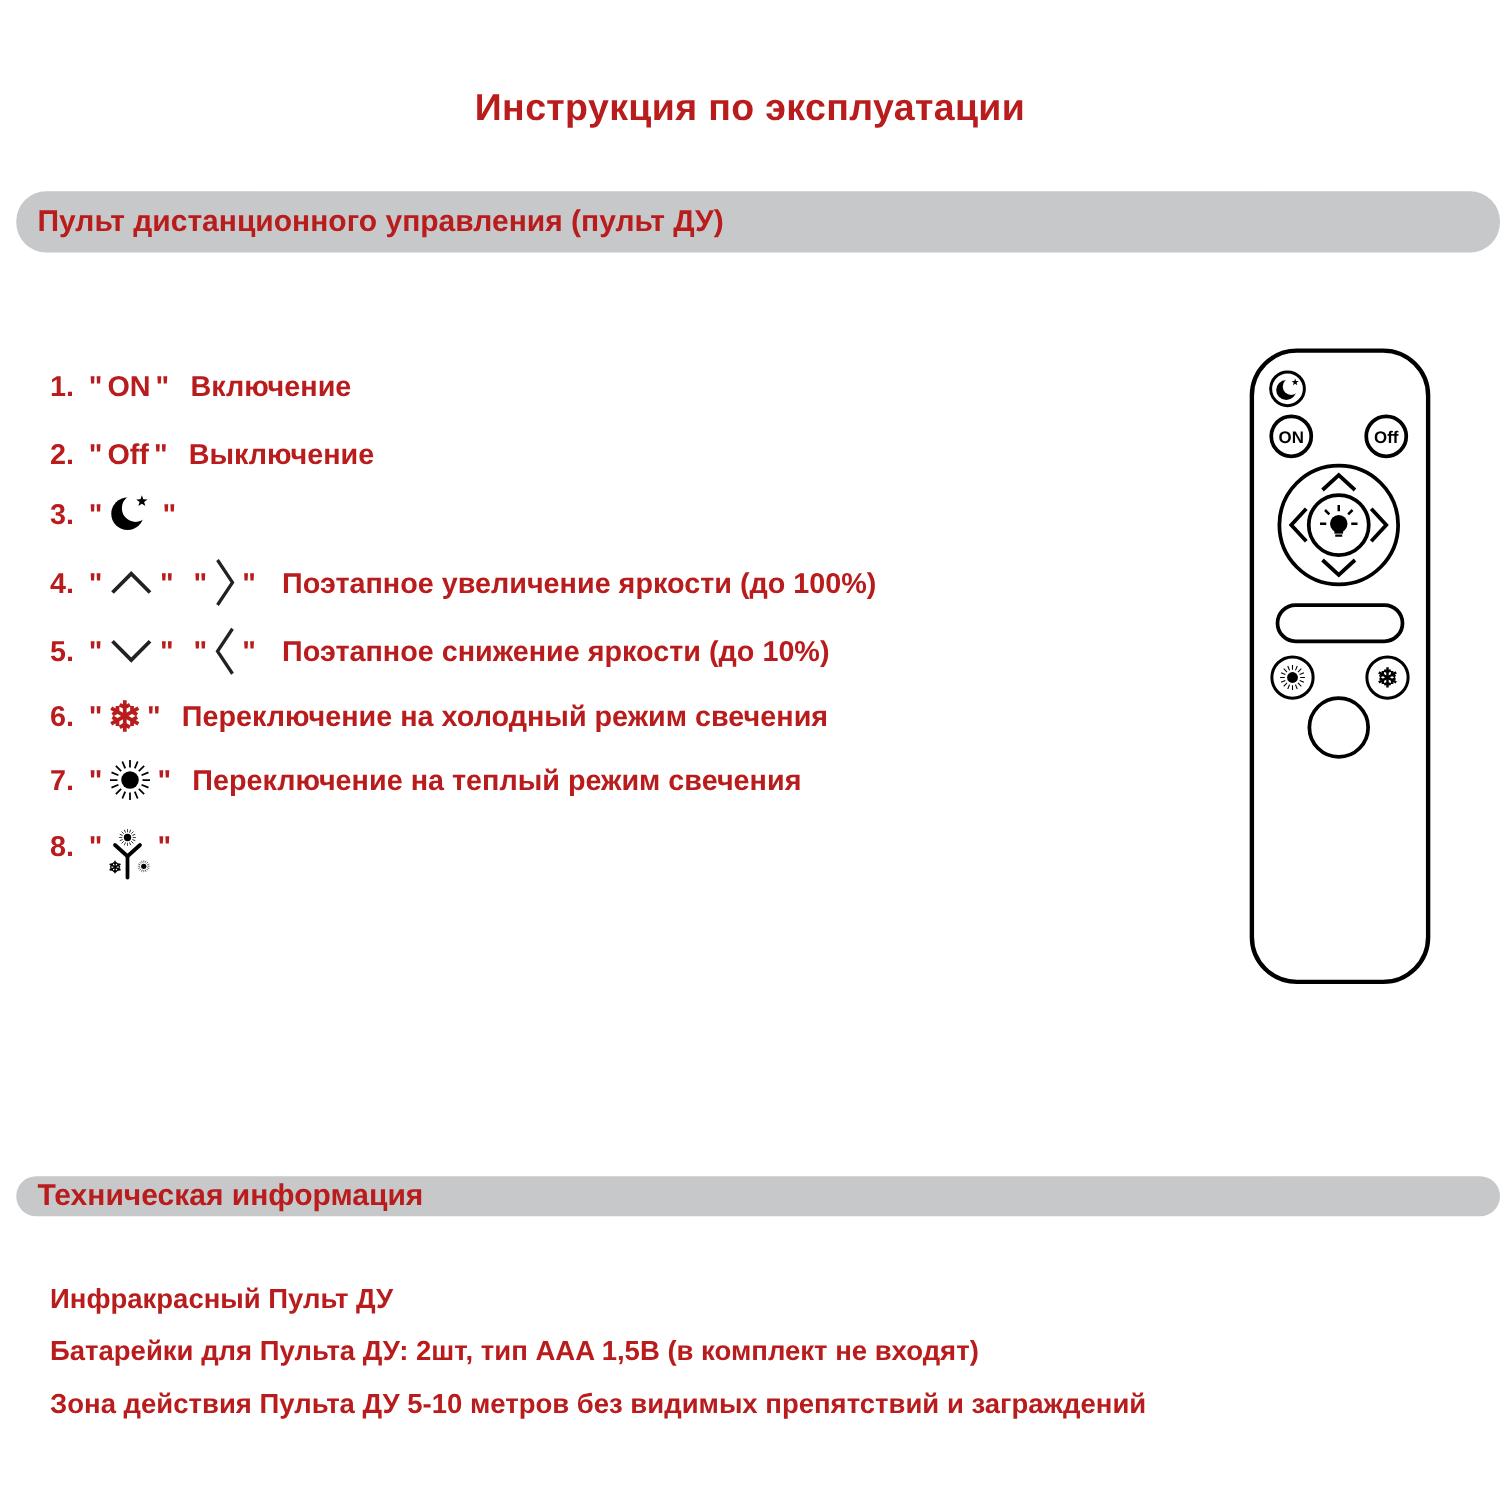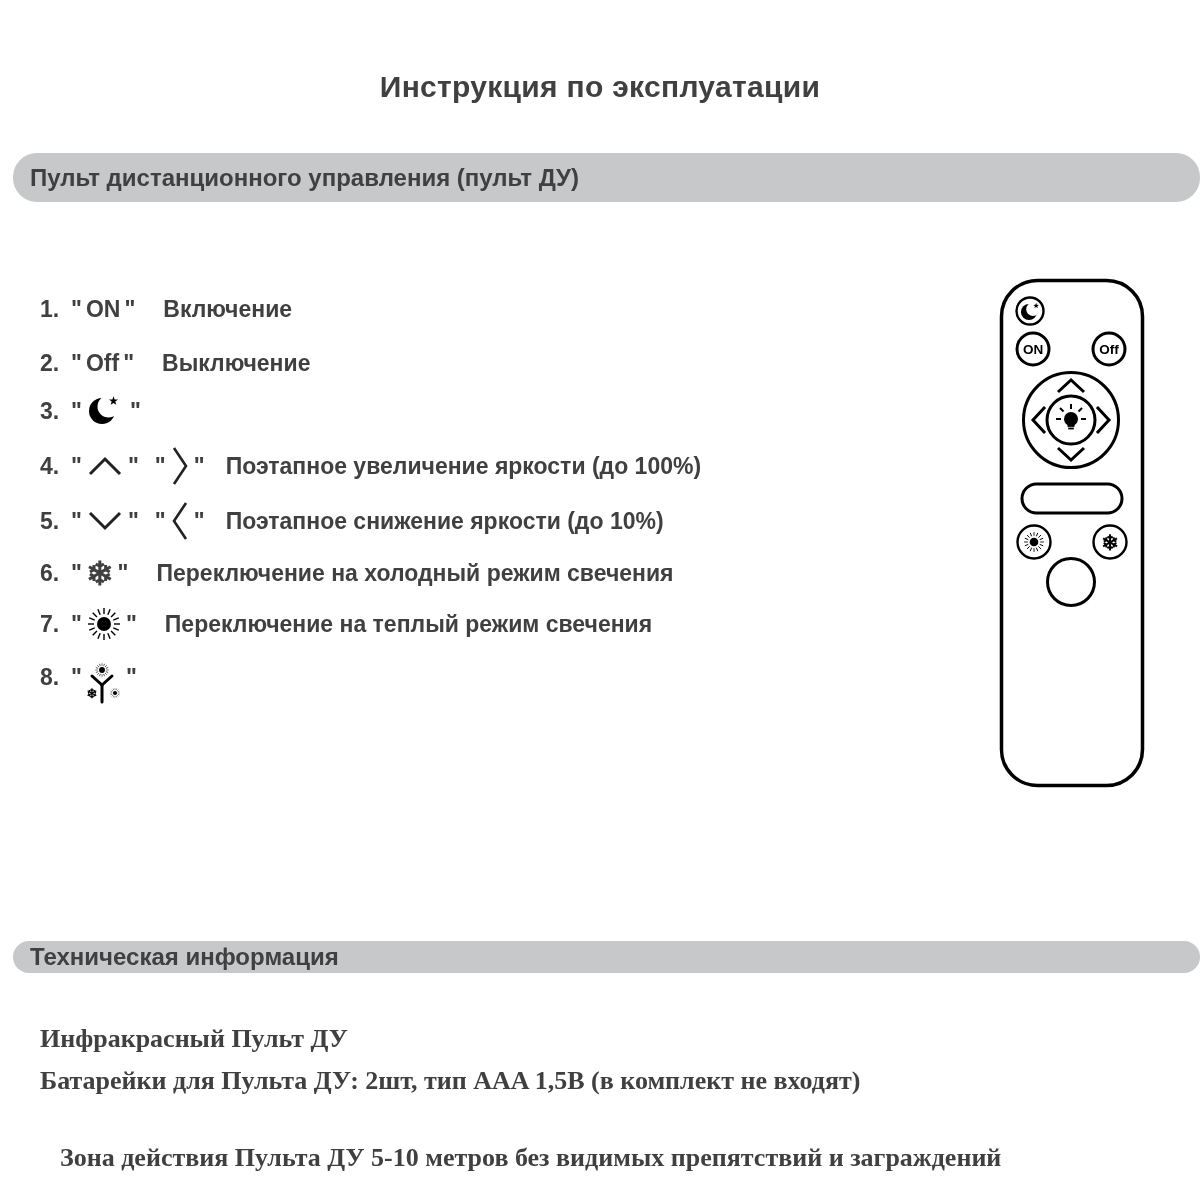--- a/index.html
+++ b/index.html
@@ -1,51 +1,51 @@
 <!DOCTYPE html>
 <html><head>
 <meta charset="utf-8">
 <style>
   html,body{margin:0;padding:0;background:#fff;}
   .page{
     position:relative;width:1200px;height:1200px;background:#ffffff;
-    font-family:"Liberation Sans",sans-serif;font-weight:bold;color:#404040;
+    font-family:"Liberation Sans",sans-serif;font-weight:bold;color:#b91c1c;
     overflow:hidden;
   }
   .title{
     position:absolute;top:70px;left:0;width:100%;text-align:center;
     font-size:30px;letter-spacing:0.3px;
   }
   .bar{
     position:absolute;left:13px;right:0;background:#c7c8ca;
     display:flex;align-items:center;padding-left:17px;font-size:24px;
     box-sizing:border-box;
     border-radius:24px;
   }
   .bar-remote{top:153px;height:49px;}
   .bar-tech{top:941px;height:32px;}
   .item{
     position:absolute;left:40px;display:flex;align-items:center;
     font-size:23px;height:36px;white-space:nowrap;
   }
   .item .num{width:27px;flex:0 0 auto;}
   .q{margin:0 4px;}
-  .label{margin-left:24px;}
+  .label{margin-left:13px;}
   .label4{margin-left:17px;}
   .icn{display:block;}
   .iconbox{display:flex;align-items:center;justify-content:center;}
   .snowchar{font-size:33px;line-height:33px;}
   .gap2{margin-left:12px;}
   .item8{align-items:flex-start;height:auto;}
   .item8 .num, .item8 .q{line-height:31px;}
   .lbl2{margin-left:13px;line-height:32px;}
-  .techline{position:absolute;left:40px;font-size:26px;white-space:nowrap;line-height:28px;font-family:Liberation Serif, serif;}
+  .techline{position:absolute;left:40px;font-size:22px;white-space:nowrap;line-height:28px;}
   .tl1{top:1025px;}
   .tl2{top:1067px;}
-  .tl3{top:1144px;margin-left:20px;}
+  .tl3{top:1109px;}
   .remote-wrap{position:absolute;left:999px;top:278px;}
   svg text{font-family:"Liberation Sans",sans-serif;font-weight:bold;fill:#000;}
   .defs{position:absolute;width:0;height:0;}
 </style>
 </head>
 <body>
 
 <svg class="defs" aria-hidden="true">
   <defs>
     <g id="moonShape">

